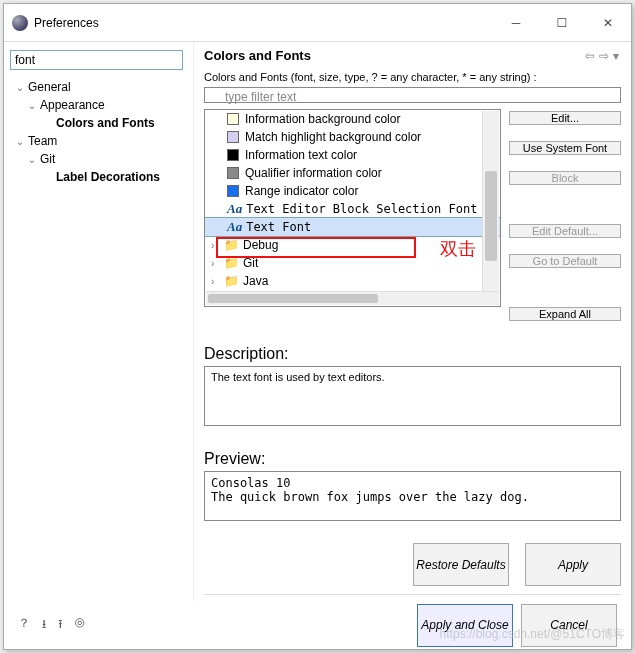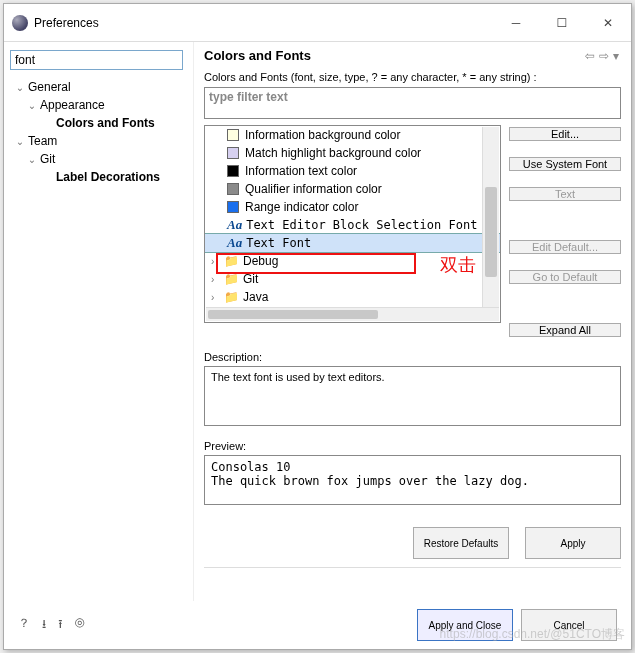--- a/index.html
+++ b/index.html
@@ -18,21 +18,21 @@
   .row .lbl { padding-left: 2px; }
   .ind1 { padding-left: 16px; }
   .ind2 { padding-left: 32px; }
   .bold { font-weight: bold; }
 
   .right { flex: 1; display: flex; flex-direction: column; padding: 6px 10px 0 10px; overflow: hidden; }
   .hdr { display: flex; align-items: center; }
   .hdr .ttl { font-weight: bold; font-size: 13px; flex: 1; }
   .navarrow { color: #888; padding: 0 2px; }
   .desc { font-size: 11px; margin: 8px 0 4px 0; }
-  .filter { border: 1px solid #888; padding: 2px 4px; height: 32px; color: #888; font-weight: bold; }
+  .filter { border: 1px solid #888; padding: 2px 20px; height: 16px; color: #888; }
   .mainrow { display: flex; gap: 8px; margin-top: 6px; height: 212px; }
   .listwrap { flex: 1; position: relative; }
   .list { border: 1px solid #888; height: 198px; overflow: hidden; position: relative; }
   .li { display: flex; align-items: center; height: 18px; padding-left: 22px; white-space: nowrap; }
   .sw { width: 12px; height: 12px; border: 1px solid #666; margin-right: 6px; display: inline-block; }
   .aa { font-family: "Times New Roman", serif; font-style: italic; font-weight: bold; color: #0a4890; margin-right: 4px; font-size: 13px; }
   .mono { font-family: Consolas, monospace; font-size: 12px; }
   .folder { display: flex; align-items: center; height: 18px; padding-left: 6px; }
   .folder .tw { width: 10px; color: #777; font-size: 10px; }
   .folder .fico { width: 16px; text-align: center; margin: 0 3px; }
@@ -42,29 +42,29 @@
   .scroll-h { position: absolute; left: 1px; right: 1px; bottom: 1px; height: 14px; background: #f0f0f0; border-top: 1px solid #ddd; }
   .scroll-h .thumb { position: absolute; top: 2px; bottom: 2px; left: 2px; width: 170px; background: #c8c8c8; border-radius: 2px; }
   .redbox { position: absolute; border: 2px solid #e11; left: 12px; top: 128px; width: 200px; height: 21px; pointer-events: none; }
   .redtxt { position: absolute; left: 236px; top: 128px; color: #e11; font-size: 18px; font-family: Liberation Mono, monospace; pointer-events: none; }
 
   .btncol { width: 112px; display: flex; flex-direction: column; gap: 16px; padding-top: 2px; }
   .btn { height: 24px; border: 1px solid #aaa; background: #f2f2f2; display: flex; align-items: center; justify-content: center; font-size: 11px; }
   .btn.dis { color: #999; }
   .gap { height: 20px; }
 
-  .section-label { font-size: 11px; margin-top: 14px; }
+  .section-label { font-size: 16px; margin-top: 24px; }
   .textbox { border: 1px solid #888; padding: 4px 6px; margin-top: 3px; font-size: 11px; }
   .tb1 { height: 60px; }
   .tb2 { height: 50px; font-family: Consolas, monospace; font-size: 12px; white-space: pre; }
 
   .footer1 { display: flex; justify-content: flex-end; gap: 8px; padding: 10px 0 8px 0; border-bottom: 1px solid #ddd; margin-top: 12px; }
   .footer2 { height: 48px; display: flex; align-items: center; padding: 0 14px; }
   .ficons { display: flex; gap: 12px; flex: 1; color: #555; }
-  .fbtn { height: 32px; min-width: 96px; border: 1px solid #aaa; background: #f2f2f2; display: flex; align-items: center; justify-content: center; font-size: 10px; margin-left: 8px; }
+  .fbtn { height: 43px; min-width: 96px; border: 1px solid #aaa; background: #f2f2f2; display: flex; align-items: center; justify-content: center; font-size: 12px; margin-left: 8px; font-style: italic; }
   .fbtn.primary { border: 1px solid #3a74c4; color: #000; background: #eef; }
   .watermark { position: absolute; right: 6px; bottom: 6px; font-size: 12px; color: #aaa; opacity: .55; padding-left: 43px; }
 </style>
 </head>
 <body>
 
 <div class="window">
   <div class="titlebar">
     <div class="ico"></div>
     <div class="title">Preferences</div>
@@ -167,21 +167,21 @@
                 <div class="thumb"></div>
               </div>
           </div>
           <div class="redbox"></div>
           <div class="redtxt">双击</div>
         </div>
 
         <div class="btncol">
           <div class="btn">Edit...</div>
           <div class="btn">Use System Font</div>
-          <div class="btn dis">Text</div>
+          <div class="btn dis">Block</div>
           <div class="gap"></div>
           <div class="btn dis">Edit Default...</div>
           <div class="btn dis">Go to Default</div>
           <div class="gap"></div>
           <div class="btn">Expand All</div>
         </div>
       </div>
 
       <div class="section-label">Description:</div>
       <div class="textbox tb1">The text font is used by text editors.</div>

